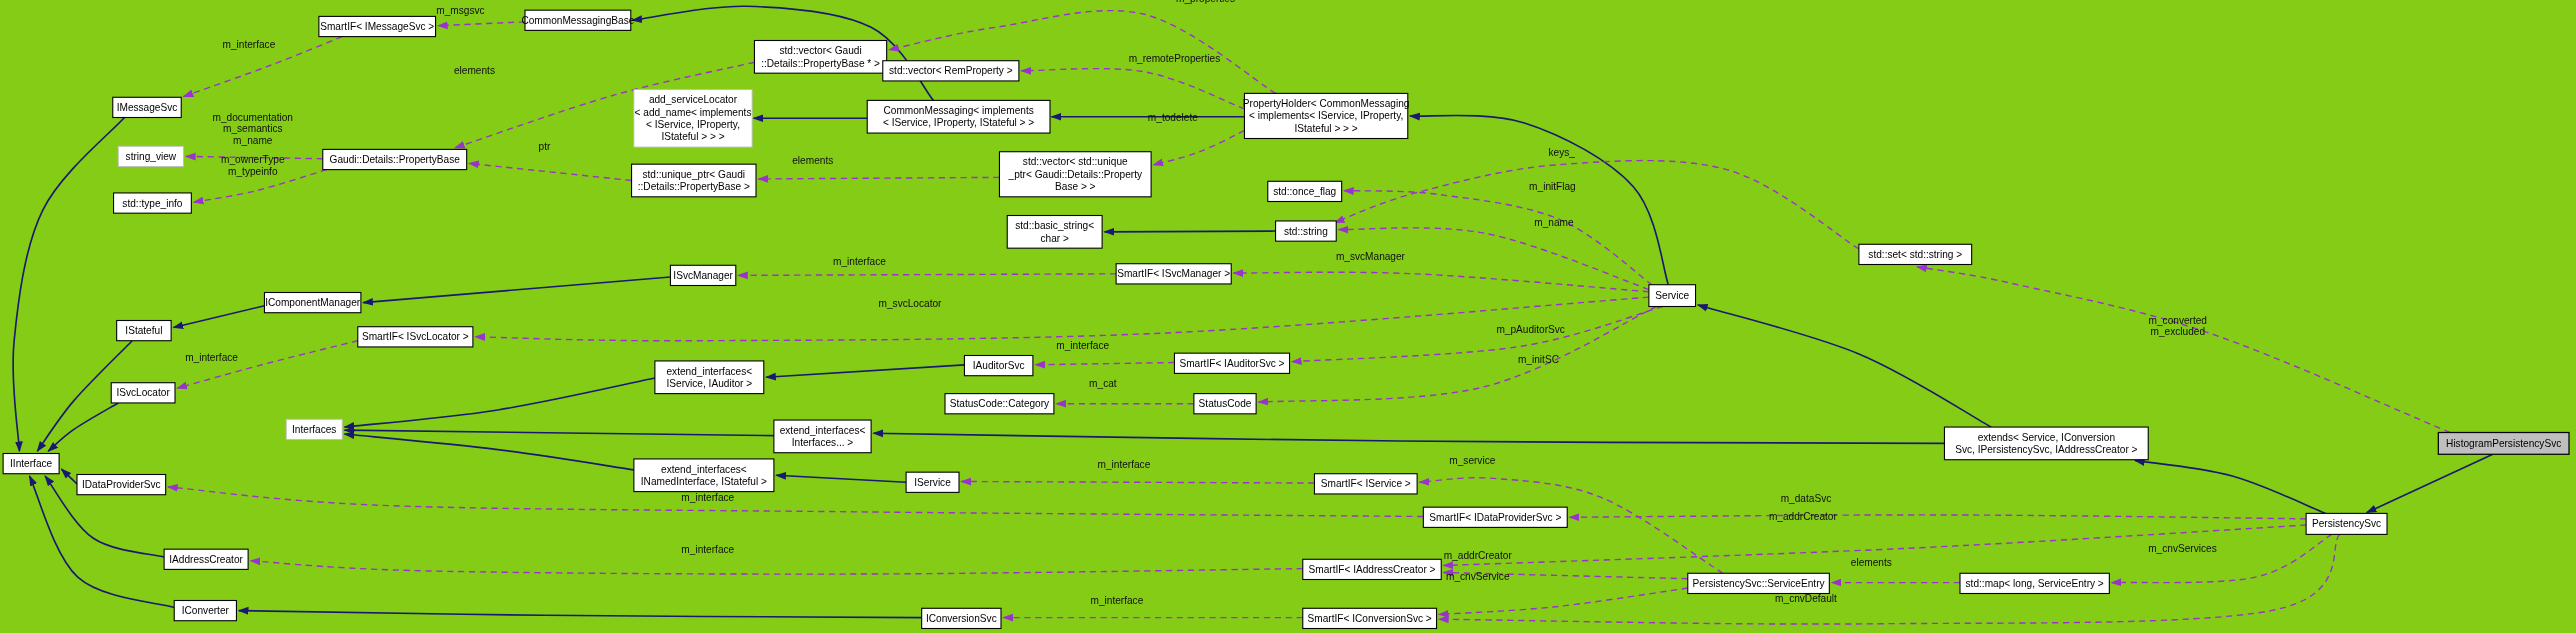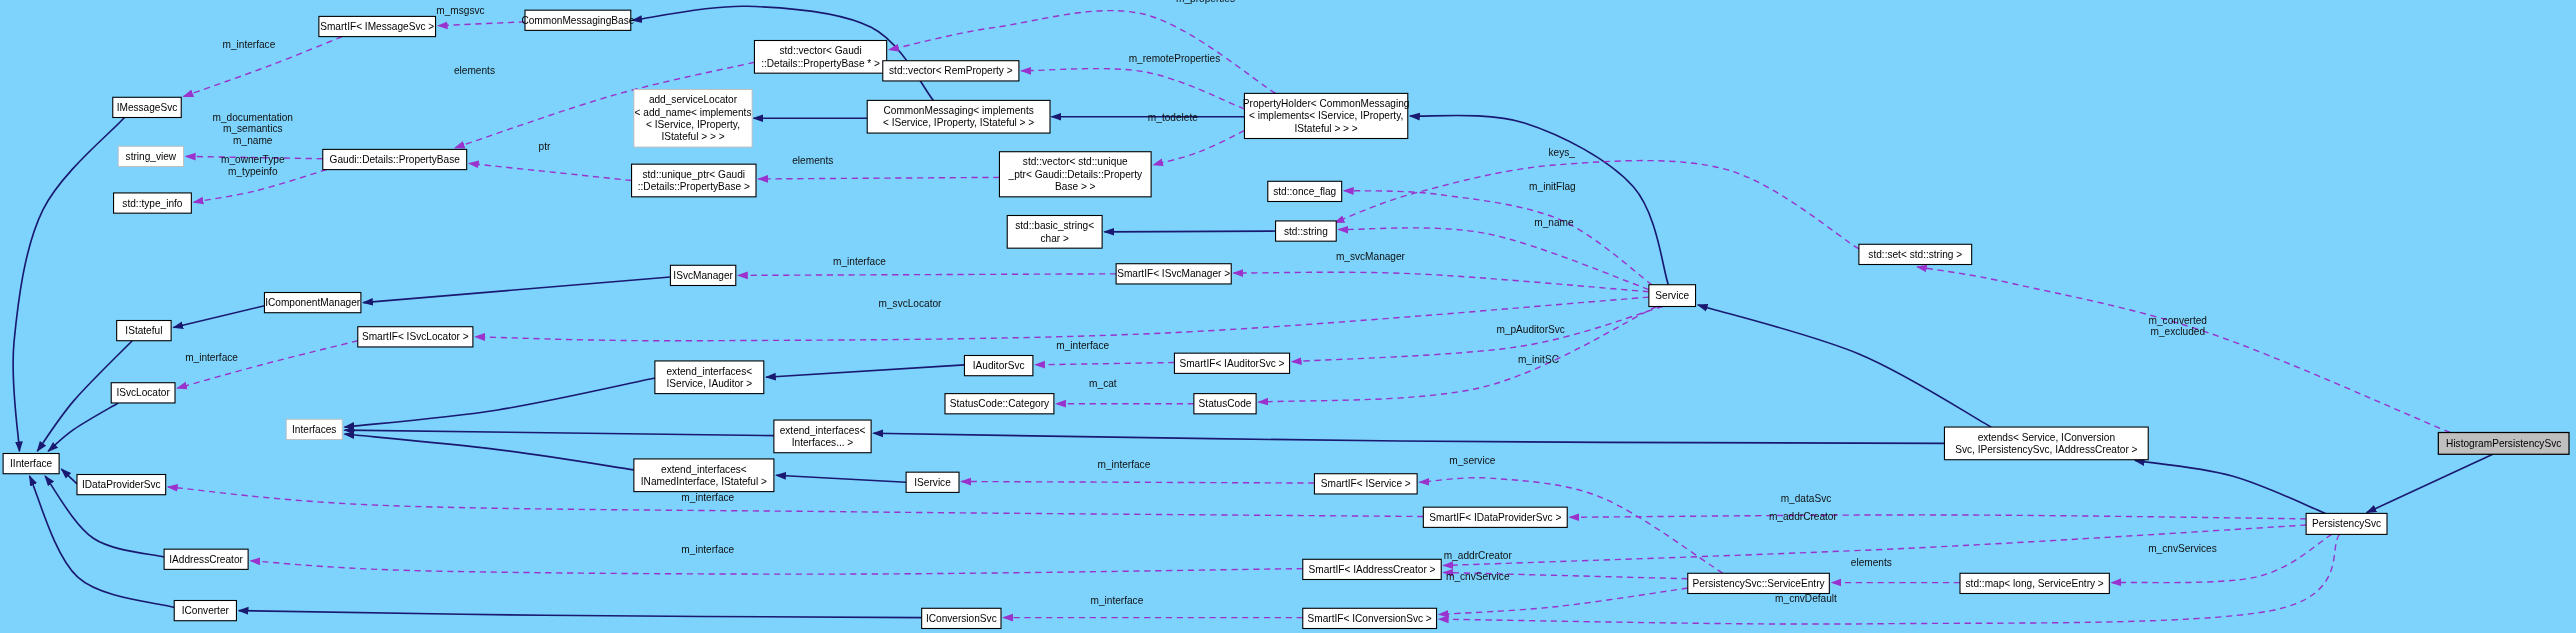--- a/index.html
+++ b/index.html
@@ -1,16 +1,16 @@
 <!DOCTYPE html>
 <html style="font-size:12.4px"><head>
 <meta charset="utf-8">
 <style>
   html,body{margin:0;padding:0;background:#ffffff;}
-  #stage{position:relative;width:2576px;height:634px;background:#7dd3fc;overflow:hidden;
+  #stage{position:relative;width:2576px;height:634px;background:#84cc16;overflow:hidden;
          font-family:"Liberation Sans","DejaVu Sans",sans-serif;}
   svg{display:block;}
   .node-rect{fill:#ffffff;stroke:#000000;stroke-width:1.4;}
   .node-rect.gray{stroke:#bebebe;stroke-width:1.2;}
   .node-rect.subject{fill:#bfbfbf;stroke:#000000;stroke-width:1.6;}
   .node-text{fill:#000000;font-size:13px;text-anchor:middle;}
   .edge-label{fill:#0f0f0f;font-size:13px;text-anchor:middle;}
   .edge-inheritance{fill:none;stroke-width:2.1;}
   .edge-usage{fill:none;stroke-width:1.8;stroke-dasharray:8 6;}
 </style>

